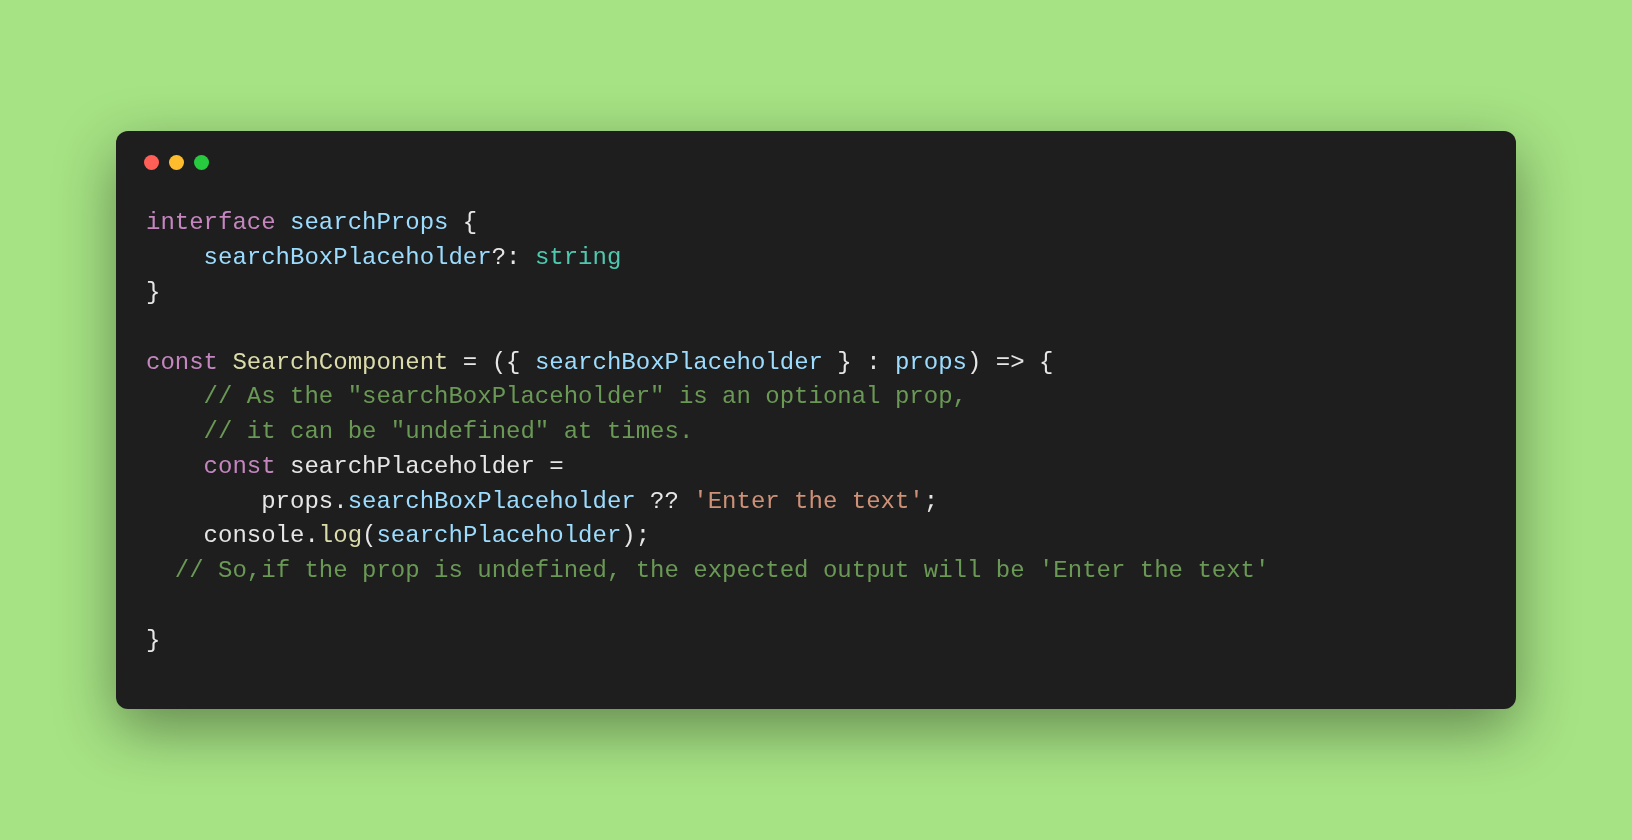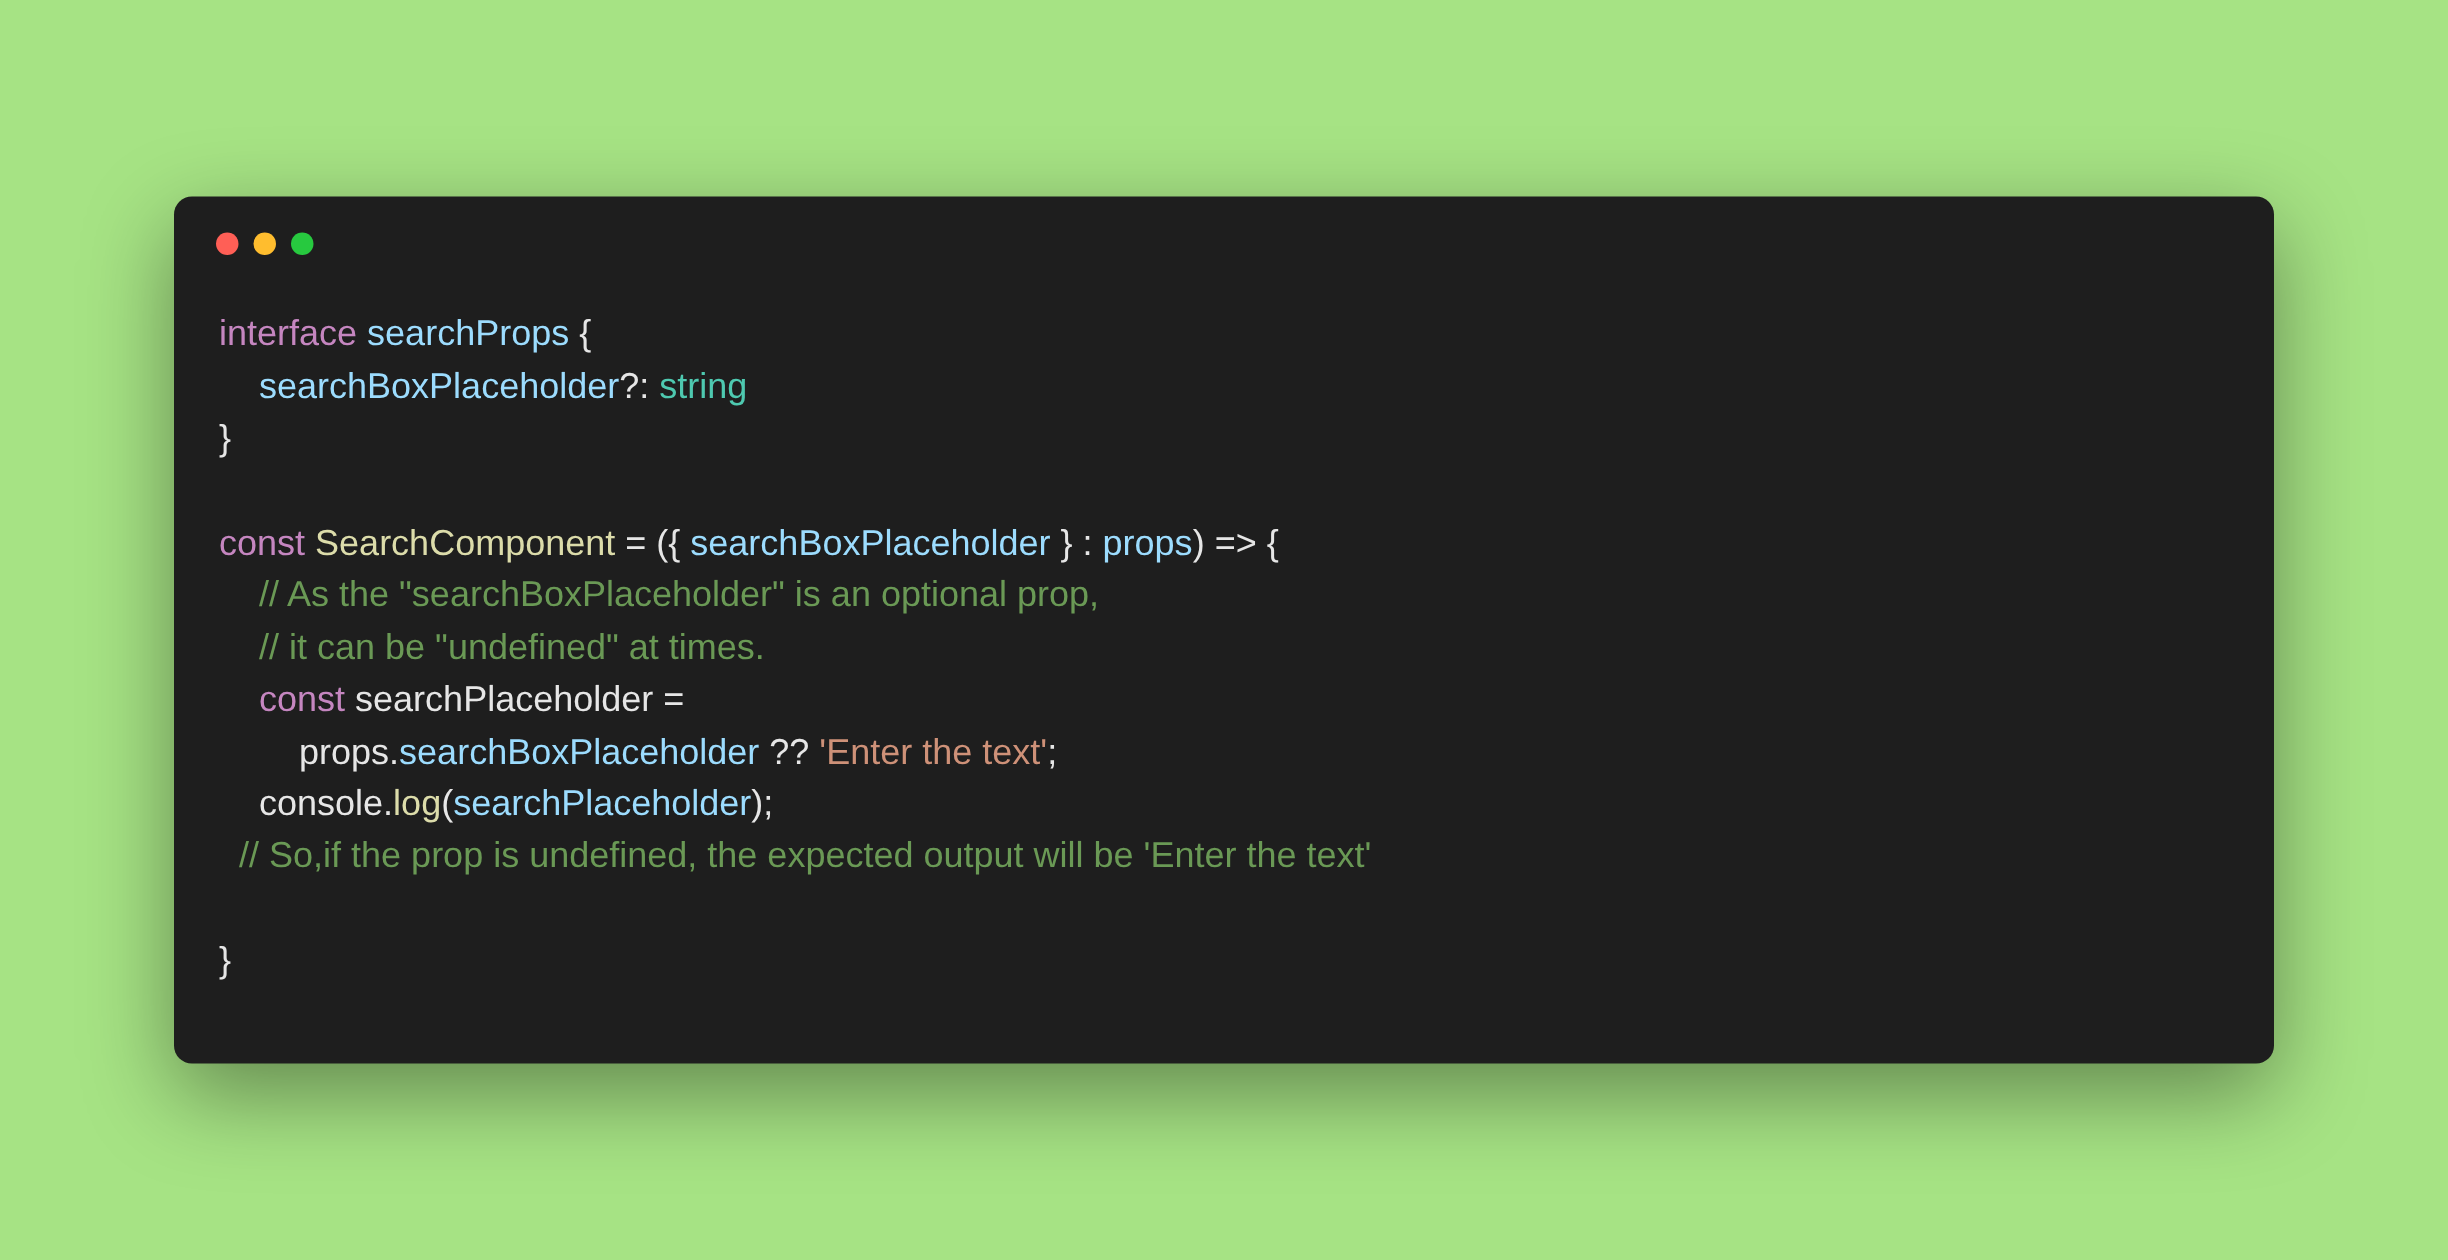--- a/index.html
+++ b/index.html
@@ -33,21 +33,21 @@
       height: 15px;
       border-radius: 50%;
     }
     .red { background: #ff5f56; }
     .yellow { background: #ffbd2e; }
     .green { background: #27c93f; }
     .code-body {
       padding: 28px 30px 50px 30px;
     }
     pre {
-      font-family: Liberation Sans, sans-serif;
+      font-family: Liberation Mono, monospace;
       font-size: 24px;
       line-height: 1.45;
       color: #e6e6e6;
       white-space: pre;
     }
     .kw { color: #c586c0; }
     .type { color: #9cdcfe; }
     .ident { color: #e6e6e6; }
     .fn-name { color: #dcdcaa; }
     .punct { color: #e6e6e6; }

